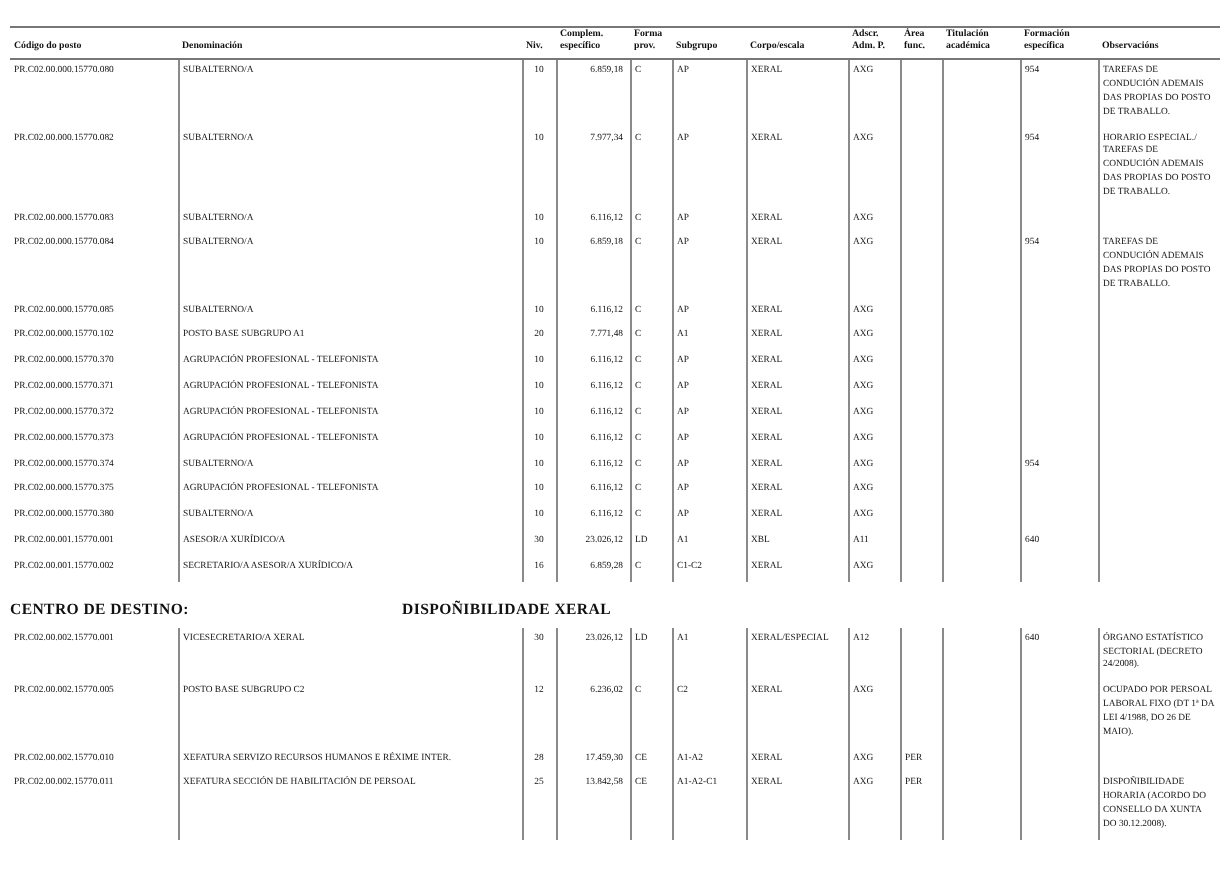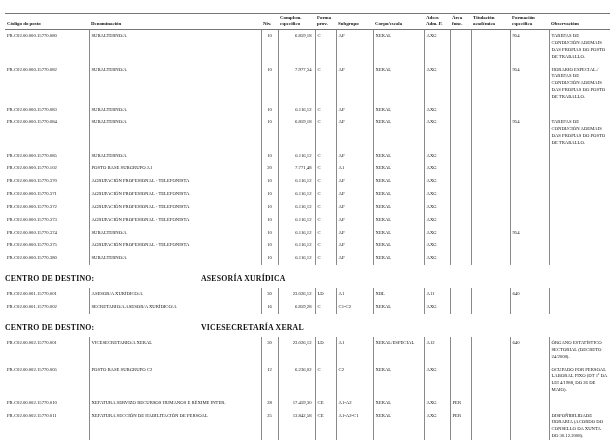--- a/index.html
+++ b/index.html
@@ -270,23 +270,20 @@
           <td class="col-complem">6.116,12</td>
           <td class="col-forma">C</td>
           <td class="col-subgrupo">AP</td>
           <td class="col-corpo">XERAL</td>
           <td class="col-adscr">AXG</td>
           <td class="col-area"></td>
           <td class="col-titulacion"></td>
           <td class="col-formacion"></td>
           <td class="col-observacions"></td>
         </tr>
-        <tr class="section-row">
-          <td colspan="12"><span class="section-label">CENTRO DE DESTINO:</span><span class="section-value">ASESORÍA XURÍDICA</span></td>
-        </tr>
         <tr>
           <td class="col-codigo">PR.C02.00.001.15770.001</td>
           <td class="col-denominacion">ASESOR/A XURÍDICO/A</td>
           <td class="col-niv">30</td>
           <td class="col-complem">23.026,12</td>
           <td class="col-forma">LD</td>
           <td class="col-subgrupo">A1</td>
           <td class="col-corpo">XBL</td>
           <td class="col-adscr">A11</td>
           <td class="col-area"></td>
@@ -302,21 +299,21 @@
           <td class="col-forma">C</td>
           <td class="col-subgrupo">C1-C2</td>
           <td class="col-corpo">XERAL</td>
           <td class="col-adscr">AXG</td>
           <td class="col-area"></td>
           <td class="col-titulacion"></td>
           <td class="col-formacion"></td>
           <td class="col-observacions"></td>
         </tr>
         <tr class="section-row">
-          <td colspan="12"><span class="section-label">CENTRO DE DESTINO:</span><span class="section-value">VICESECRETARÍA XERAL</span></td>
+          <td colspan="12"><span class="section-label">CENTRO DE DESTINO:</span><span class="section-value">DISPOÑIBILIDADE XERAL</span></td>
         </tr>
         <tr>
           <td class="col-codigo">PR.C02.00.002.15770.001</td>
           <td class="col-denominacion">VICESECRETARIO/A XERAL</td>
           <td class="col-niv">30</td>
           <td class="col-complem">23.026,12</td>
           <td class="col-forma">LD</td>
           <td class="col-subgrupo">A1</td>
           <td class="col-corpo">XERAL/ESPECIAL</td>
           <td class="col-adscr">A12</td>

